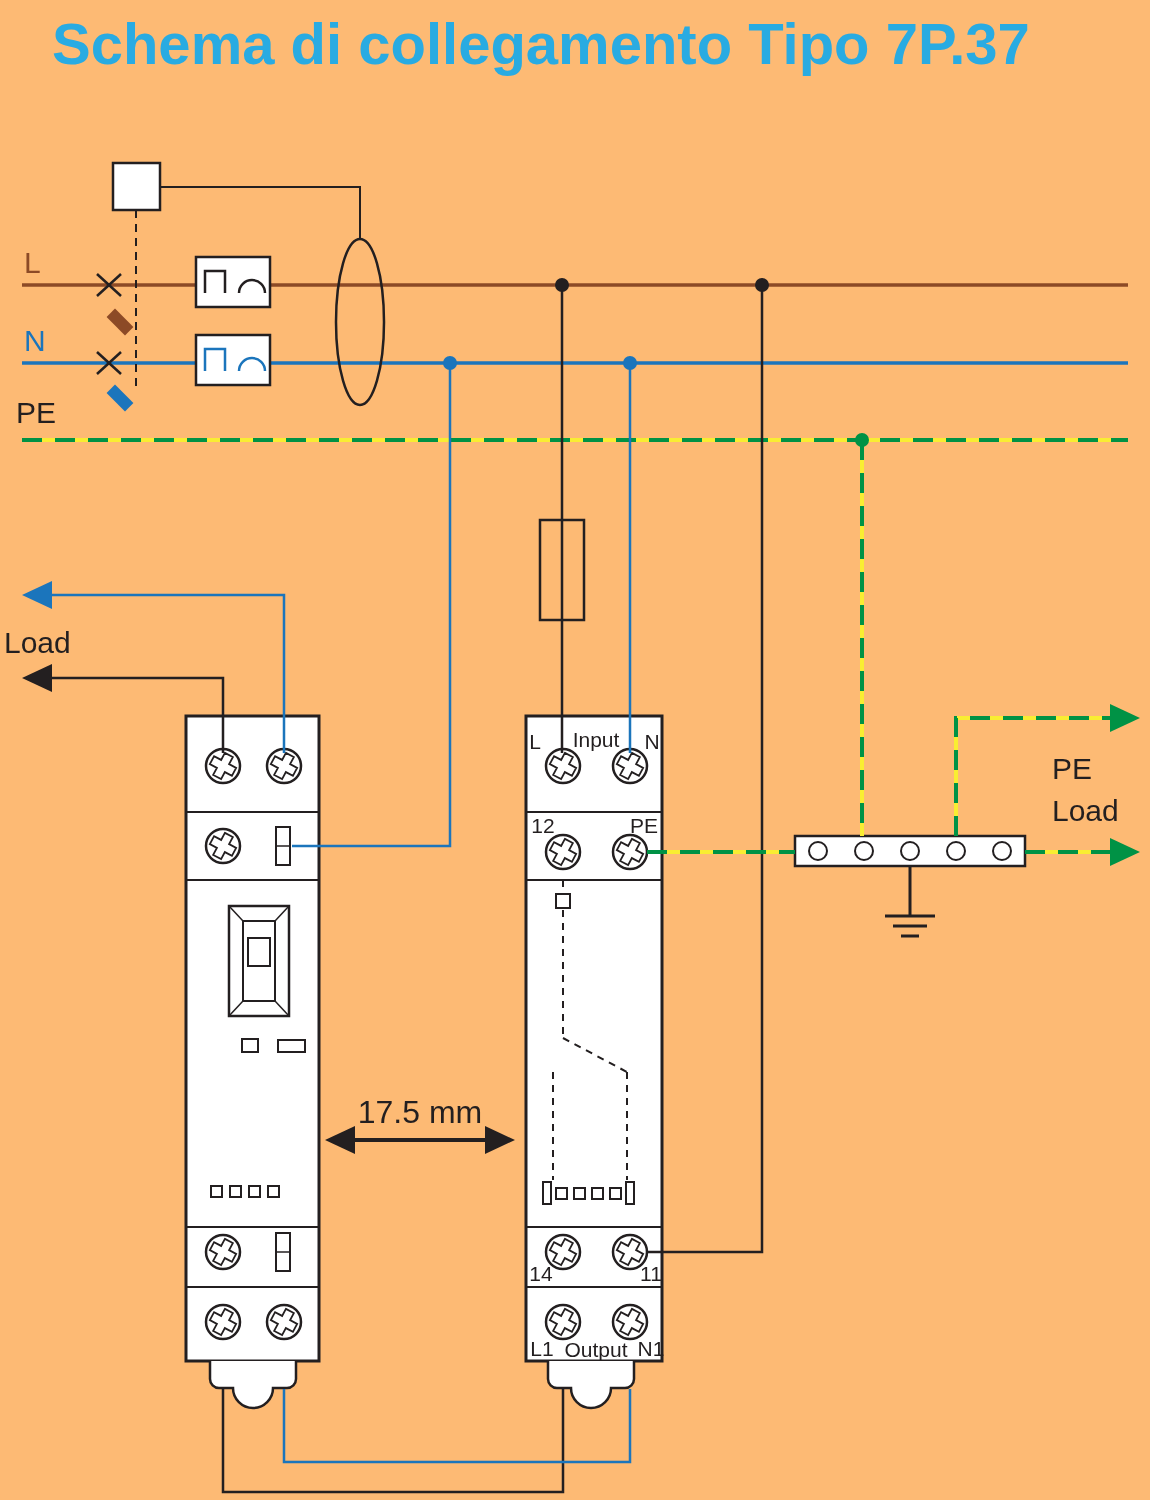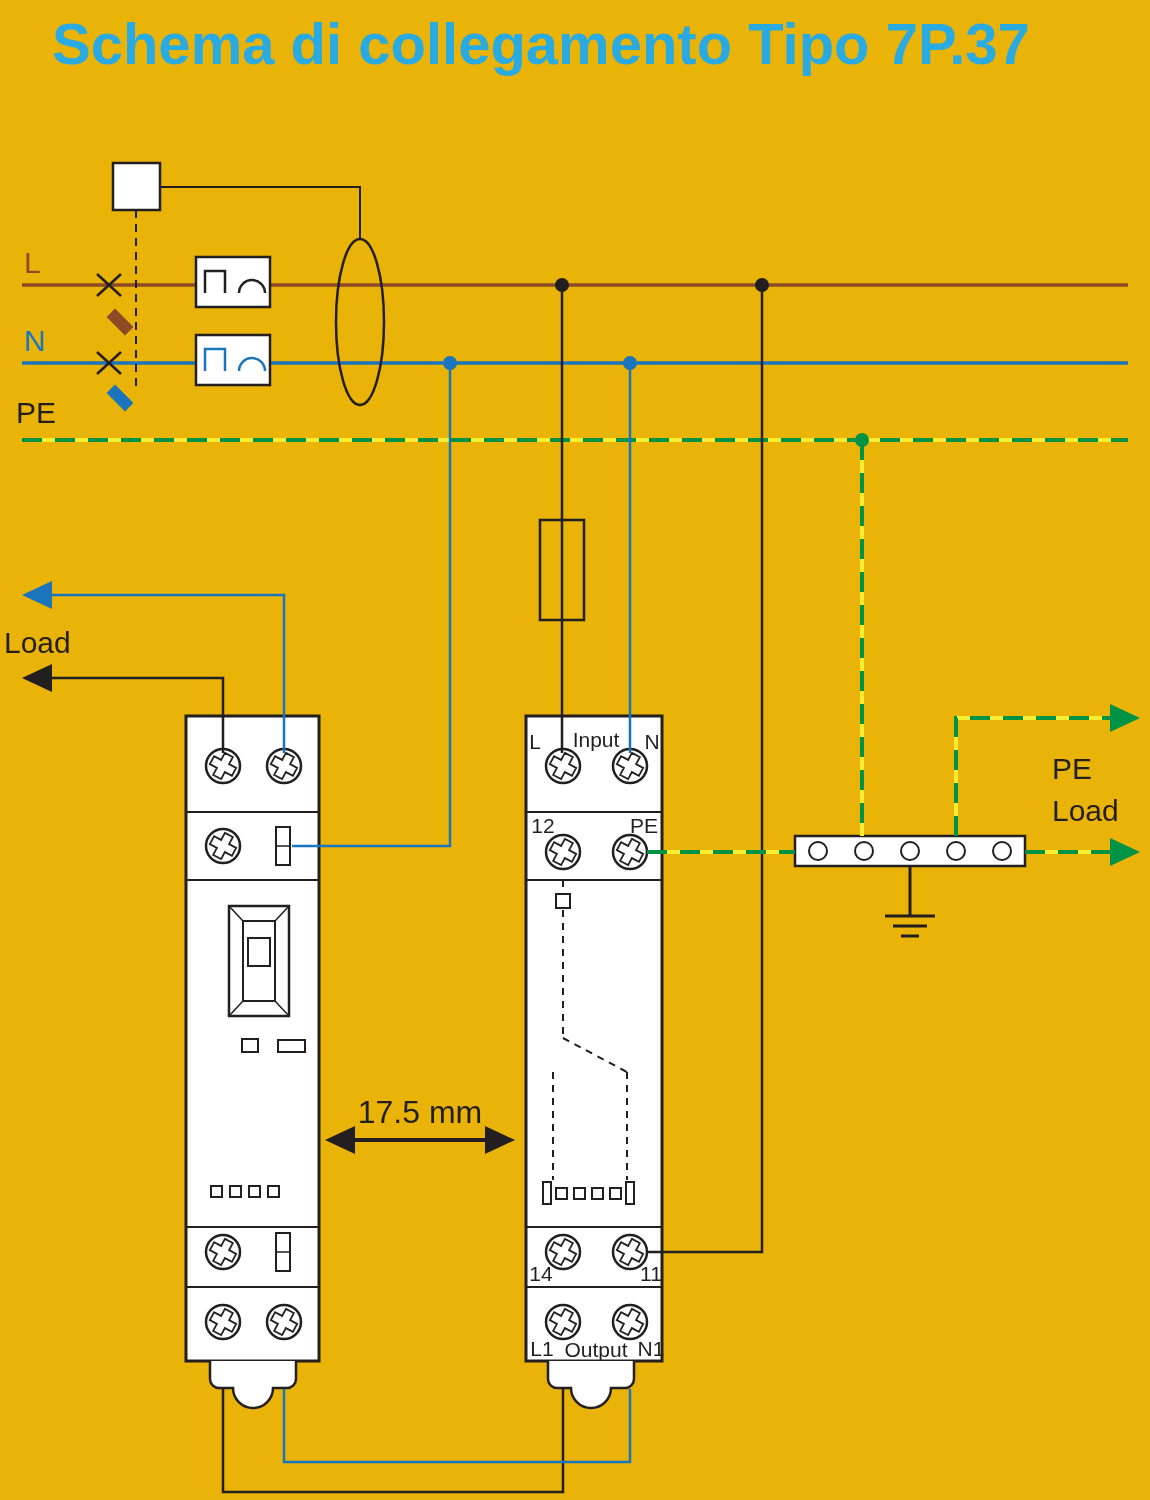--- a/index.html
+++ b/index.html
@@ -1,16 +1,16 @@
 <!DOCTYPE html>
 <html><head>
 <meta charset="utf-8">
 <style>
   html,body{margin:0;padding:0;background:#ffffff;}
-  .page{width:1150px;height:1500px;position:relative;background:#eab308;overflow:hidden;}
+  .page{width:1150px;height:1500px;position:relative;background:#fdba74;overflow:hidden;}
   svg{display:block;}
   text{font-family:"Liberation Sans","DejaVu Sans",sans-serif;}
   .title-text{font-weight:700;}
 </style>
 </head>
 <body>
 
 <div class="page">
 <svg width="1150" height="1500" viewBox="0 0 1150 1500">
 

